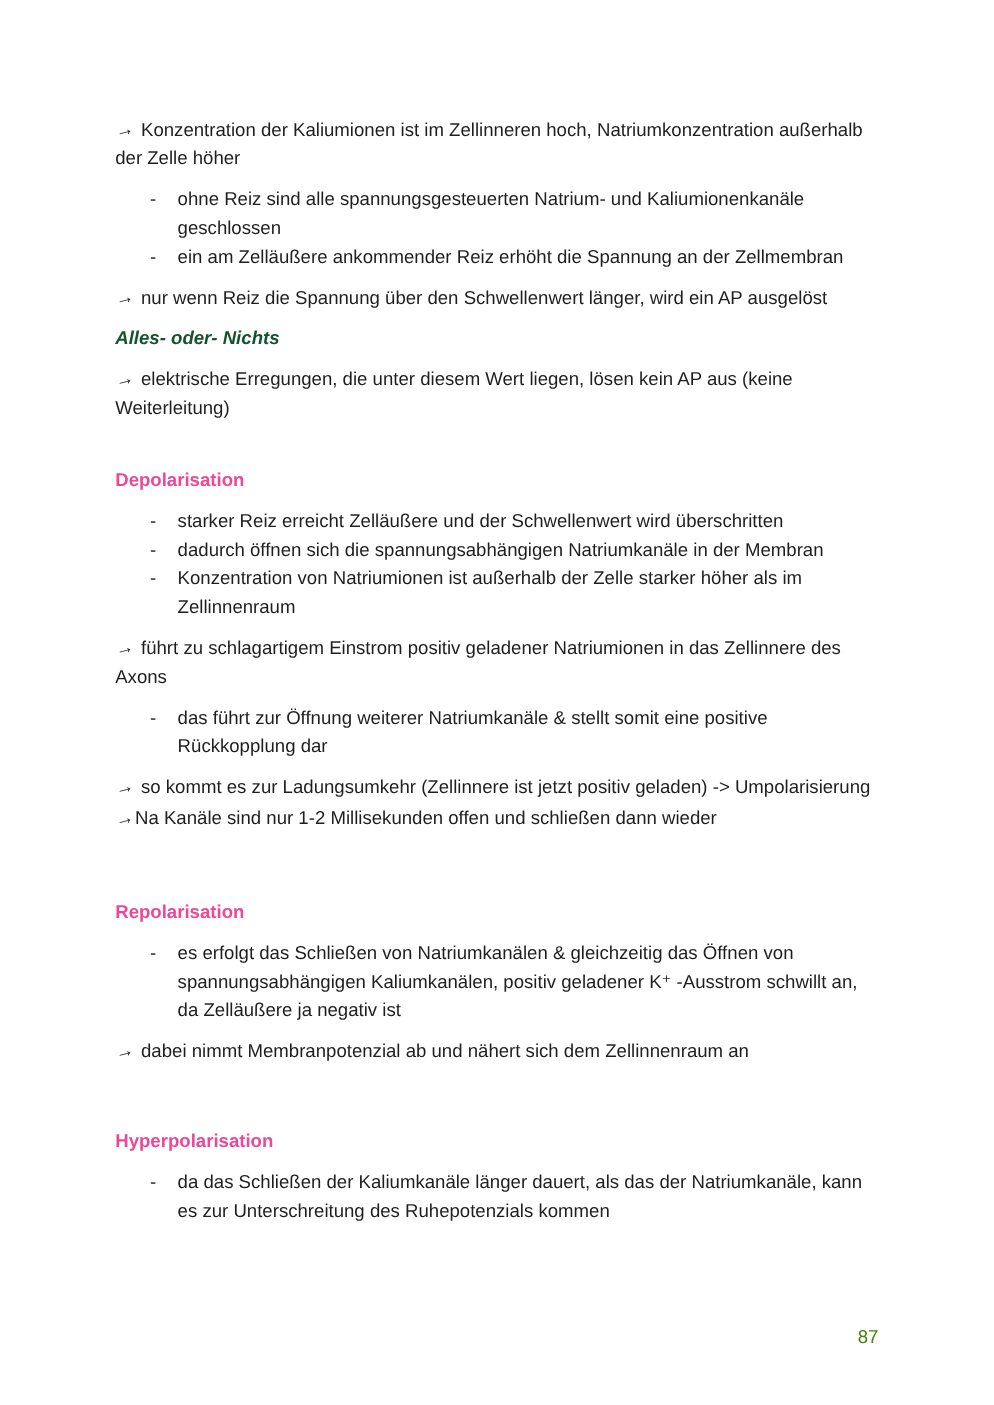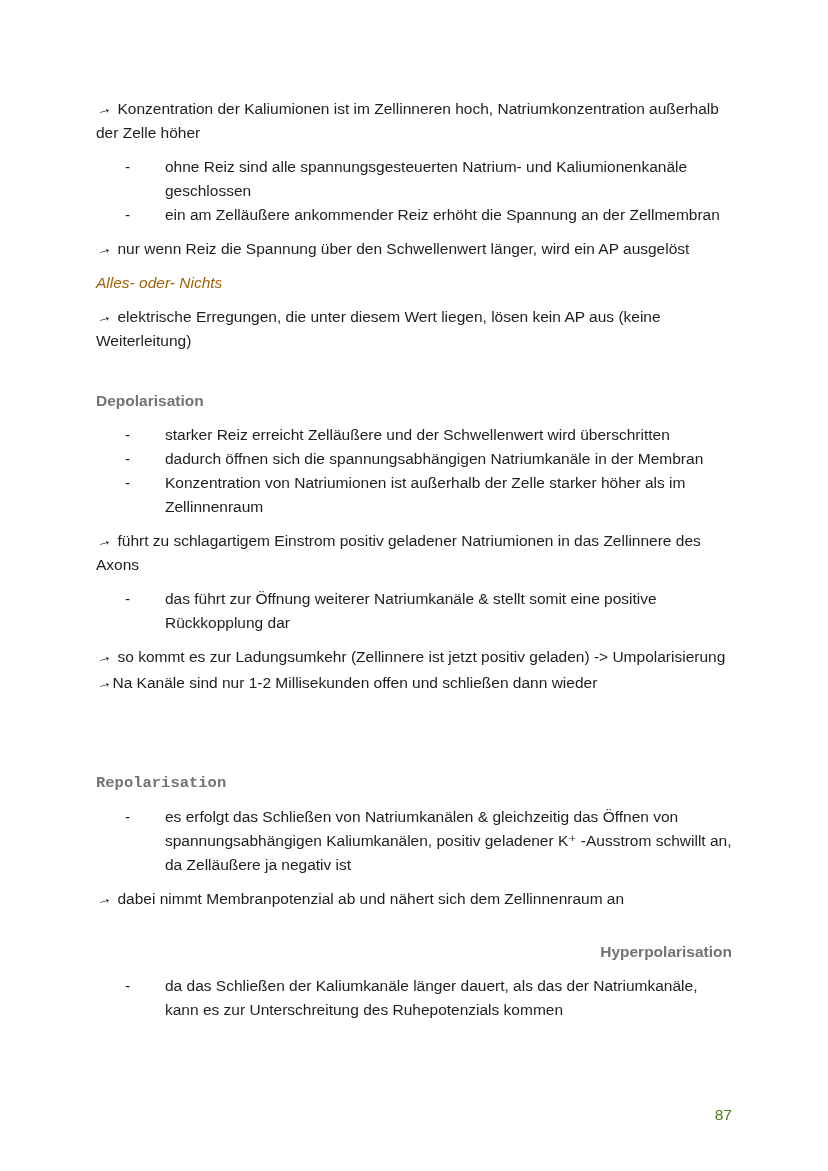--- a/index.html
+++ b/index.html
@@ -24,35 +24,35 @@
     margin-right: 6px;
   }
   .arrow.tight { margin-right: 1px; }
   .dash-list {
     list-style: none;
     margin: 2px 0 10px 0;
     padding: 0 0 0 29px;
   }
   .dash-list li { display: flex; }
   .dash { flex: 0 0 23px; width: 23px; }
-  .li-text { flex: 1; margin-left: 17px; }
+  .li-text { flex: 1; }
   .subheading {
     margin: 0 0 10px 0;
-    font-weight: normal;
+    font-weight: bold;
     font-style: italic;
-    color: #a16207;
+    color: #14532d;
   }
   .heading {
     font-weight: bold;
-    color: #737373;
+    color: #ec4899;
     margin: 0 0 10px 0;
   }
   .heading.h-depol { margin-top: 36px; }
-  .heading.h-repol { margin-top: 76px; font-family: Liberation Mono, monospace; }
-  .heading.h-hyper { margin-top: 29px; text-align: right; }
+  .heading.h-repol { margin-top: 54px; }
+  .heading.h-hyper { margin-top: 51px; }
   .page-number {
     position: absolute;
     right: 96px;
     bottom: 44px;
     color: #4d7c0f;
   }
 </style>
 </head>
 <body>
 

